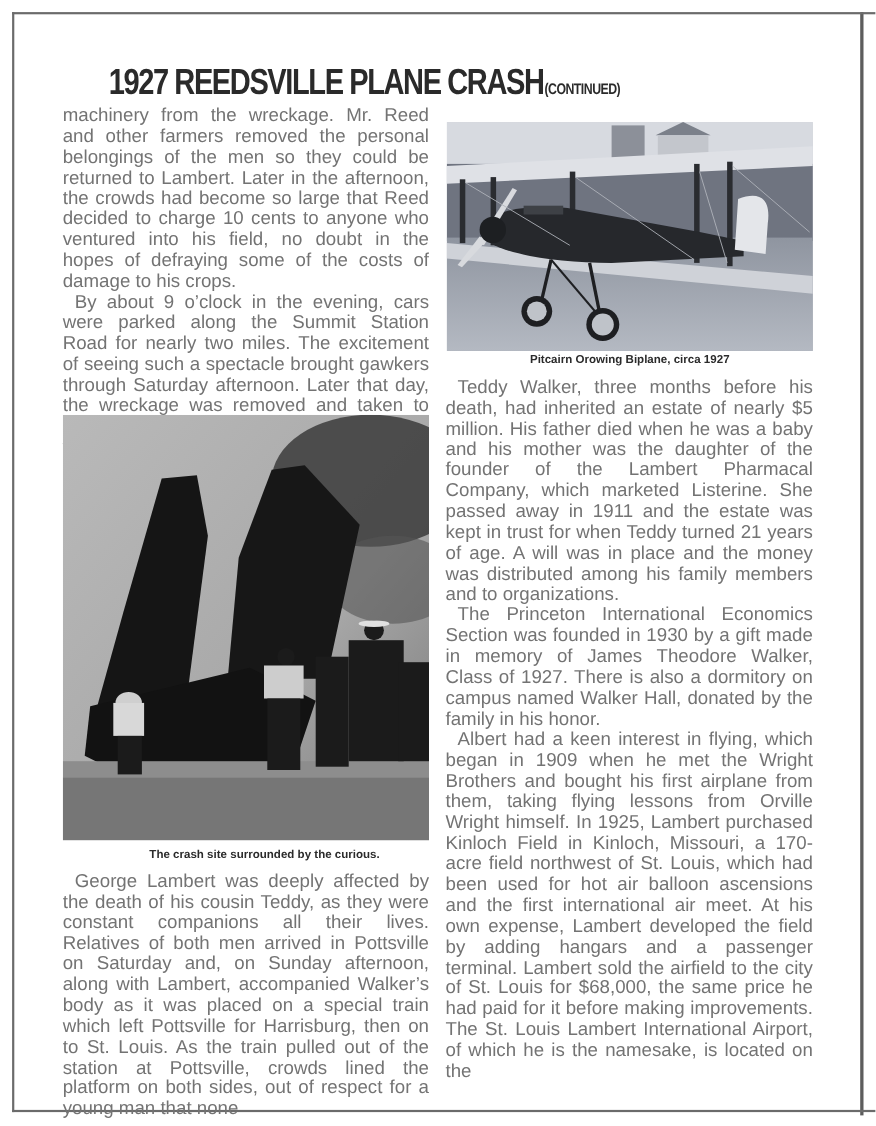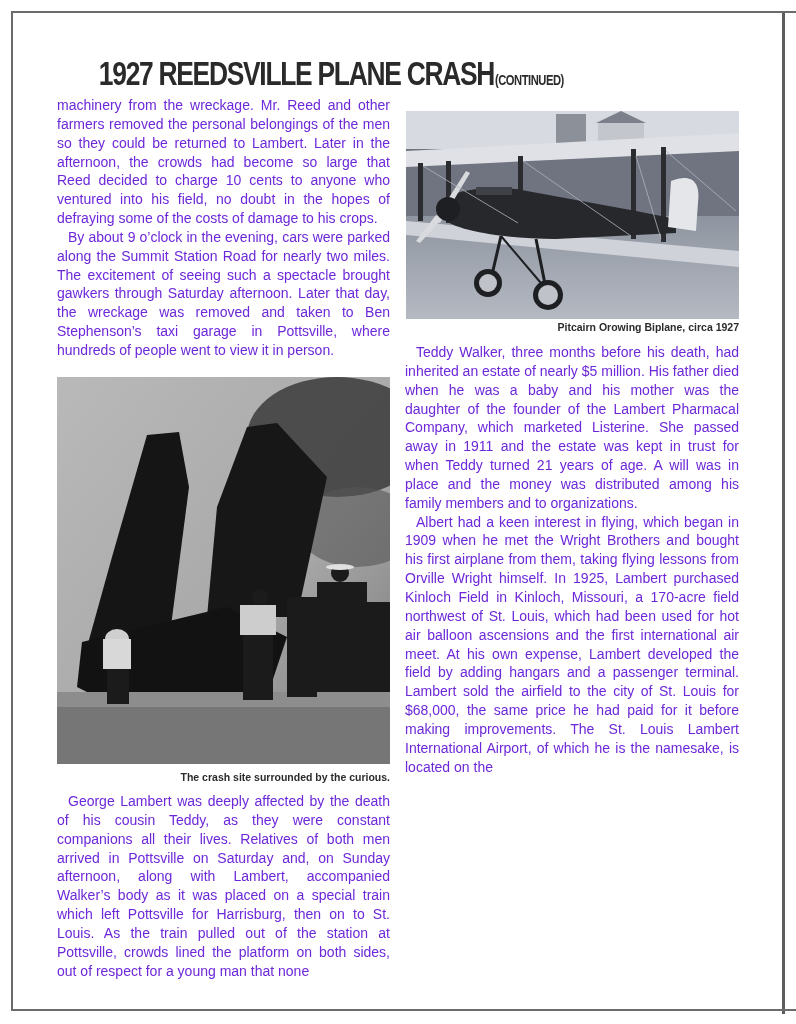--- a/index.html
+++ b/index.html
@@ -74,23 +74,23 @@
       font-size: 14px;
       letter-spacing: -0.6px;
       color: #2a2a2a;
       display: inline-block;
       transform: scaleX(0.8);
       transform-origin: left center;
     }
     .col {
       position: absolute;
       font-family: "Liberation Sans", sans-serif;
-      font-size: 14px;
+      font-size: 17px;
       line-height: 18.85px;
-      color: #6d28d9;
+      color: #737373;
       text-align: justify;
       hyphens: none;
     }
     .col p {
       margin: 0;
       text-indent: 0;
     }
     .col p.indent {
       text-indent: 11px;
     }
@@ -127,30 +127,30 @@
       top: 377px;
       width: 333px;
       height: 387px;
     }
     .caption {
       position: absolute;
       font-family: "Liberation Sans", sans-serif;
       font-weight: bold;
       font-size: 10.5px;
       color: #2b2b2b;
-      text-align: right;
+      text-align: center;
       white-space: nowrap;
     }
     .caption-biplane {
       left: 406px;
       width: 333px;
       top: 321px;
     }
     .caption-crash {
-      left: 57px;
+      left: 74px;
       width: 333px;
       top: 771px;
     }
   </style>
 </head>
 <body>
 
 <div class="page-frame"></div>
 <div class="right-rule"></div>
 <div class="right-rule-top"></div>
@@ -262,14 +262,15 @@
   </svg>
 </div>
 <div class="caption caption-crash">The crash site surrounded by the curious.</div>
 
 <div class="col col-left-bottom">
   <p class="indent">George Lambert was deeply affected by the death of his cousin Teddy, as they were constant companions all their lives. Relatives of both men arrived in Pottsville on Saturday and, on Sunday afternoon, along with Lambert, accompanied Walker’s body as it was placed on a special train which left Pottsville for Harrisburg, then on to St. Louis.  As the train pulled out of the station at Pottsville, crowds lined the platform on both sides, out of respect for a young man that none</p>
 </div>
 
 <div class="col col-right">
   <p class="indent">Teddy Walker, three months before his death, had inherited an estate of nearly $5 million. His father died when he was a baby and his mother was the daughter of the founder of the Lambert Pharmacal Company, which marketed Listerine. She passed away in 1911 and the estate was kept in trust for when Teddy turned 21 years of age. A will was in place and the money was distributed among his family members and to organizations.</p>
+  <p class="indent">The Princeton International Economics Section was founded in 1930 by a gift made in memory of James Theodore Walker, Class of 1927. There is also a dormitory on campus named Walker Hall, donated by the family in his honor.</p>
   <p class="indent">Albert had a keen interest in flying, which began in 1909 when he met the Wright Brothers and bought his first airplane from them, taking flying lessons from Orville Wright himself. In 1925, Lambert purchased Kinloch Field in Kinloch, Missouri, a 170-acre field northwest of St. Louis, which had been used for hot air balloon ascensions and the first international air meet. At his own expense, Lambert developed the field by adding hangars and a passenger terminal. Lambert sold the airfield to the city of St. Louis for $68,000, the same price he had paid for it before making improvements. The St. Louis Lambert International Airport, of which he is the namesake, is located on the</p>
 </div>
 
 </body></html>

